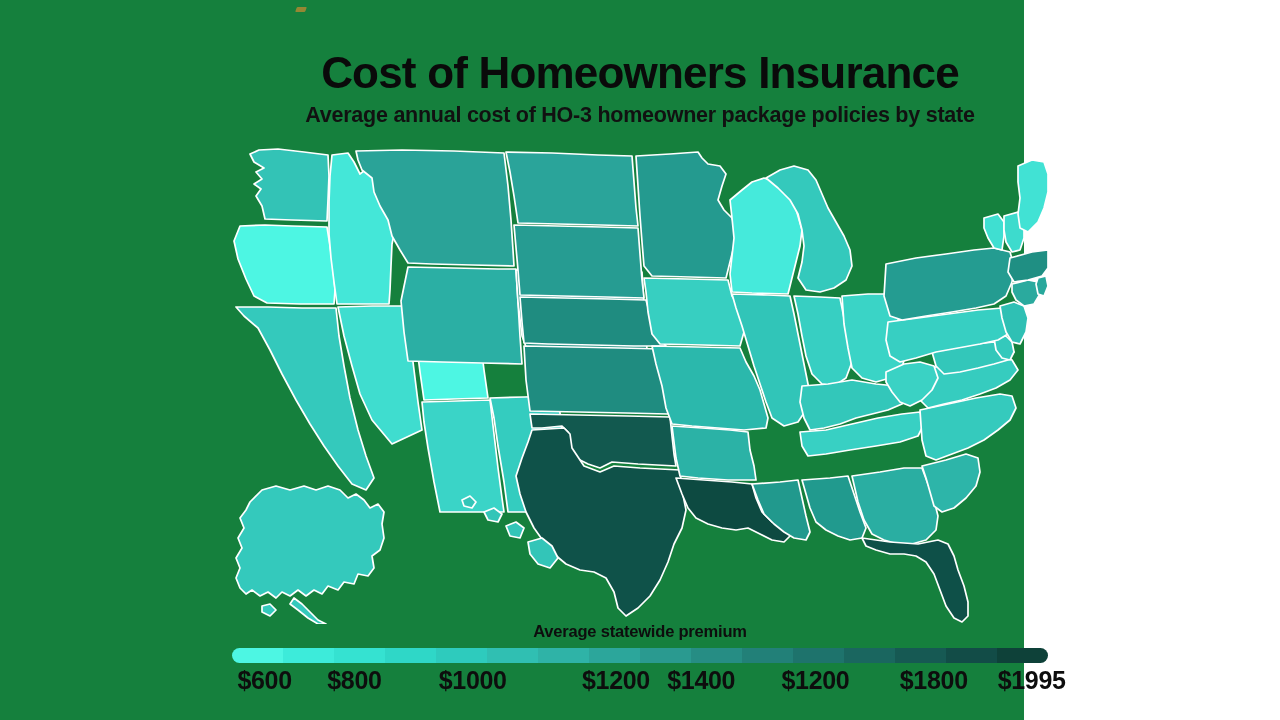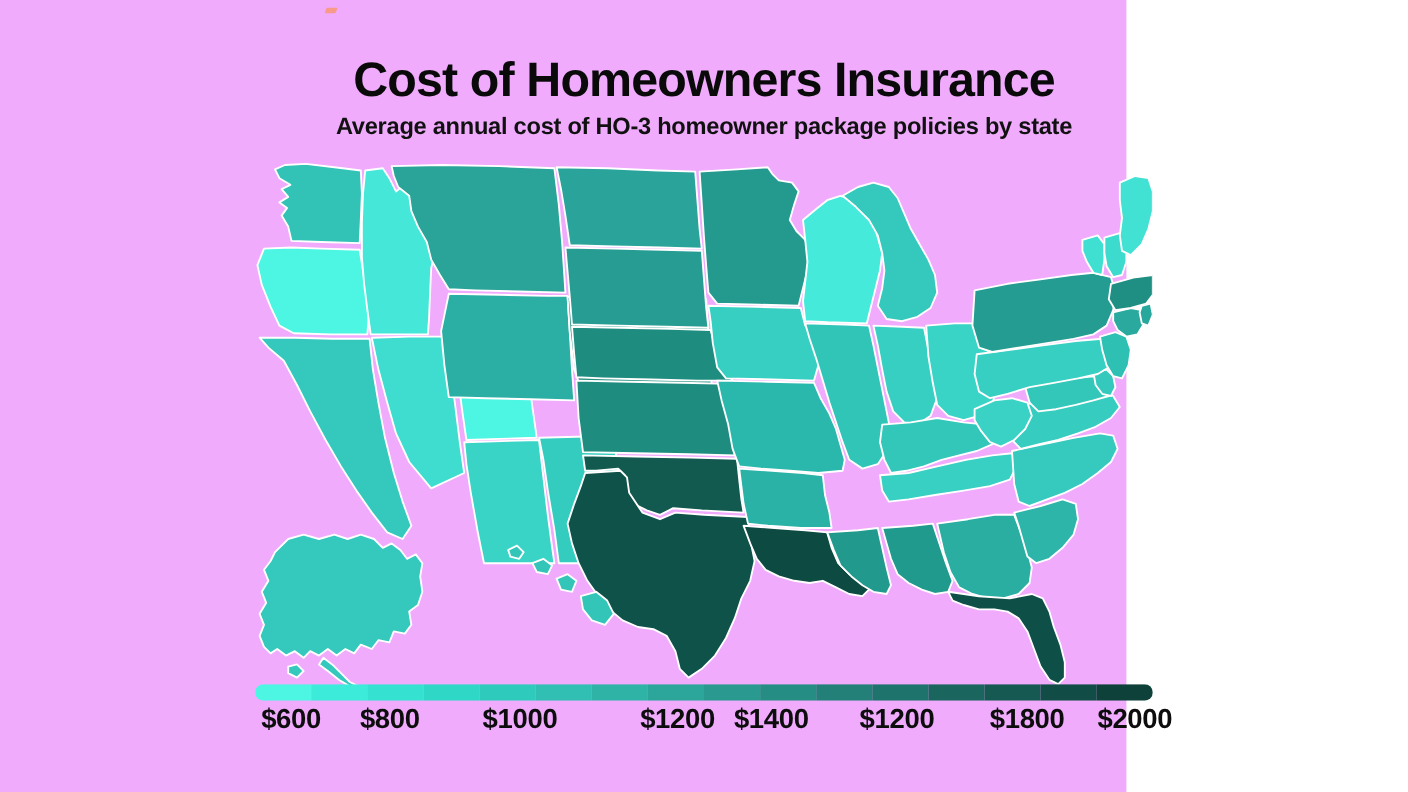--- a/index.html
+++ b/index.html
@@ -5,21 +5,21 @@
   * { box-sizing: border-box; margin: 0; padding: 0; }
   html, body {
     width: 1280px; height: 720px;
     background: #ffffff;
     font-family: "Liberation Sans", sans-serif;
     overflow: hidden;
   }
   #page {
     position: relative;
     width: 1024px; height: 720px;
-    background: #f0abfc;
+    background: #15803d;
     padding-left: 20px;
   }
   
   .artifact {
     position: absolute; left: 296px; top: 7px;
     width: 10px; height: 5px;
     background: #ff8c2b;
     opacity: .55;
     transform: skewX(-20deg);
     border-radius: 1px;
@@ -264,20 +264,21 @@
             <title>Alaska: $1000</title>
           </path>
           <path d="M230,354 L238,350 L244,356 L240,362 L232,360 Z M252,366 L262,362 L270,368 L266,376 L256,374 Z M274,380 L284,376 L292,382 L288,392 L278,390 Z M296,396 L310,392 L320,400 L326,412 L318,422 L306,418 L298,408 Z" fill="#33C5B8" class="state">
             <title>Hawaii: $1050</title>
           </path>
         </g>
     </svg>
   </div>
 
   <div class="legend">
+    <div class="legend-title">Average statewide premium</div>
     <div class="legend-bar" id="legend-bar">
         <div class="legend-step" style="background: rgb(77, 246, 227);"></div>
         <div class="legend-step" style="background: rgb(61, 235, 218);"></div>
         <div class="legend-step" style="background: rgb(53, 226, 209);"></div>
         <div class="legend-step" style="background: rgb(47, 215, 199);"></div>
         <div class="legend-step" style="background: rgb(46, 203, 189);"></div>
         <div class="legend-step" style="background: rgb(48, 191, 178);"></div>
         <div class="legend-step" style="background: rgb(47, 179, 167);"></div>
         <div class="legend-step" style="background: rgb(44, 166, 155);"></div>
         <div class="legend-step" style="background: rgb(42, 154, 144);"></div>
@@ -290,17 +291,17 @@
         <div class="legend-step" style="background: rgb(14, 65, 57);"></div>
       </div>
     <div class="legend-ticks" id="legend-ticks">
         <div class="legend-tick" style="left: 4%;">$600</div>
         <div class="legend-tick" style="left: 15%;">$800</div>
         <div class="legend-tick" style="left: 29.5%;">$1000</div>
         <div class="legend-tick" style="left: 43.5%; margin-left: 29px;">$1200</div>
         <div class="legend-tick" style="left: 57.5%;">$1400</div>
         <div class="legend-tick" style="left: 71.5%;">$1200</div>
         <div class="legend-tick" style="left: 86%;">$1800</div>
-        <div class="legend-tick" style="left: 98%;">$2000</div>
+        <div class="legend-tick" style="left: 98%;">$1995</div>
       </div>
   </div>
 
 </div>
 
 </body></html>

